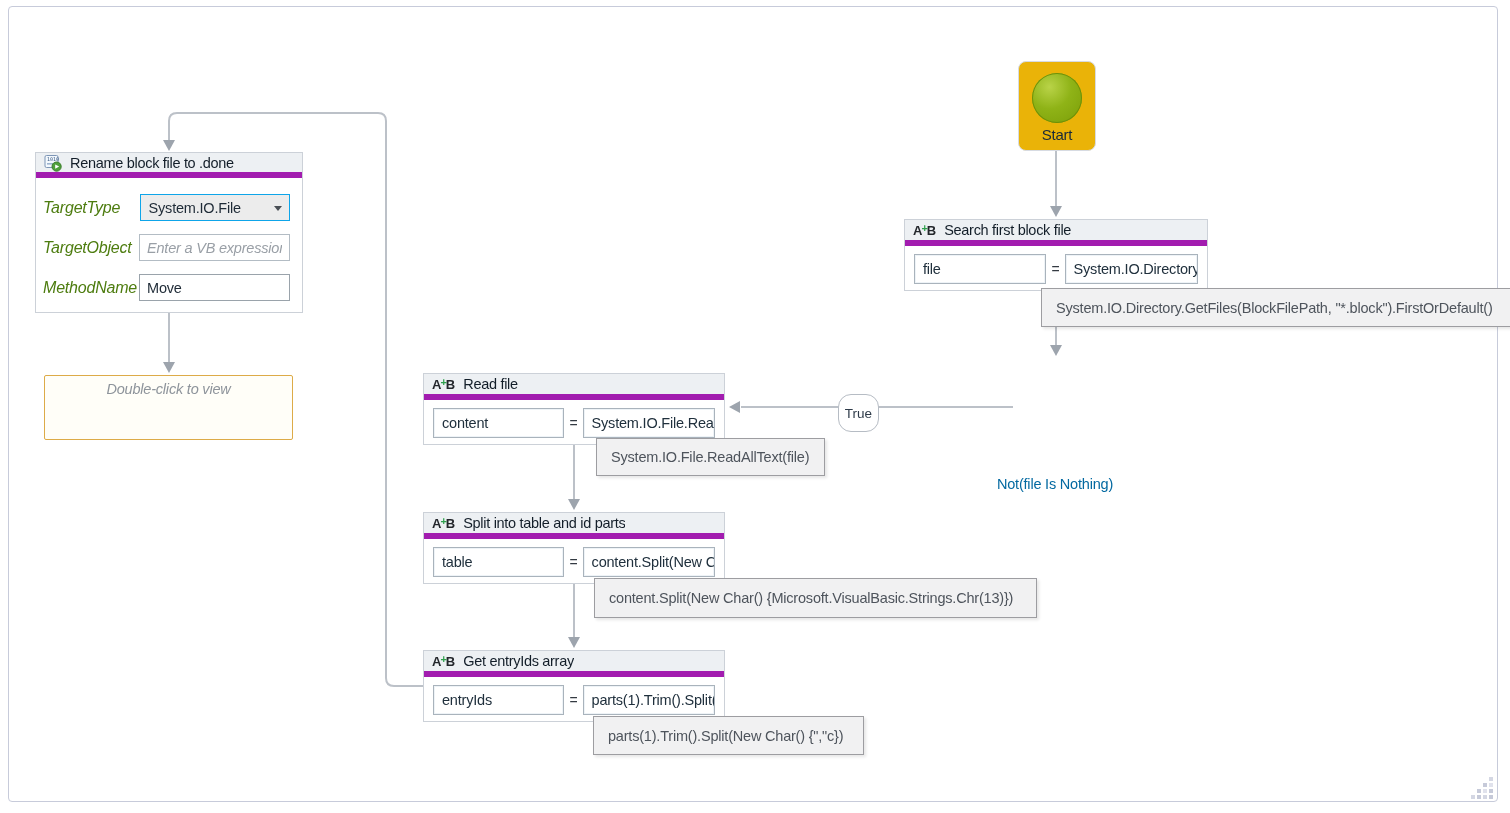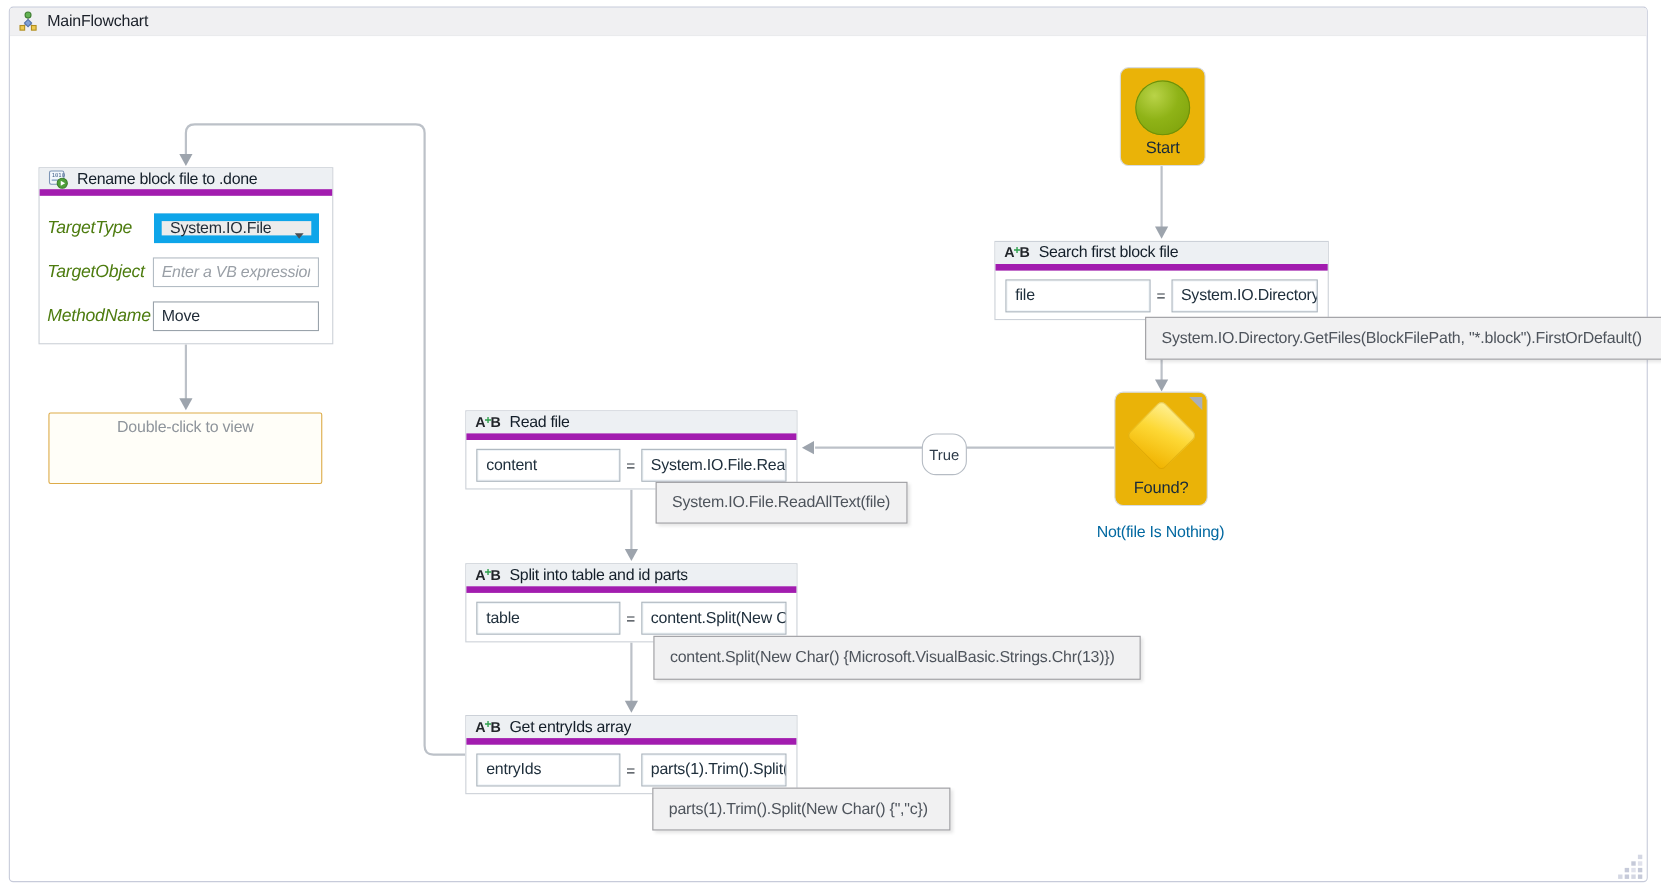--- a/index.html
+++ b/index.html
@@ -56,58 +56,46 @@
                     text-align:center; z-index:2; }
 
   .pill { position:absolute; background:#fff; border:1px solid #b6bcc4; border-radius:13px;
           display:flex; align-items:center; justify-content:center; font-size:13.5px; color:#2e3b49;
           z-index:3; }
 
   
   .rename-body { padding:16px 12px 0 6px; display:flex; flex-direction:column; gap:13px; }
   .field-row { display:flex; align-items:center; }
   .field-label { width:98px; font-size:16px; color:#4d7c0f; letter-spacing:-0.2px; padding-left:1px;font-style:italic; }
-  .dropdown { position:relative; width:151px; height:27px; background:#ececec; border:7px solid #0ea5e9;
+  .dropdown { position:relative; width:151px; height:27px; background:#ececec; border:1px solid #0ea5e9;
               display:flex; align-items:center; padding:0 20px 0 8px; font-size:14.5px; color:#1e2a36;
               letter-spacing:-0.2px; }
   .dd-caret { position:absolute; right:7px; top:11px; width:0; height:0;
               border-left:4px solid transparent; border-right:4px solid transparent;
               border-top:5px solid #4a4f55; }
   .txt-input { width:151px; height:27px; border:1px solid #9aa3ab; background:#fff; padding:0 7px;
                font-family:"Liberation Sans", sans-serif; font-size:14.5px; color:#1e2a36; letter-spacing:-0.2px; }
   .txt-input::placeholder { font-style:italic; color:#999fa6; }
   .txt-input.light { border-color:#b3bcc4; }
 
   
   .foreach { position:absolute; border:1px solid #ddab48; background:#fffef8; z-index:2; border-radius:2px; }
   .foreach-header { height:26px; background:linear-gradient(#fde49c, #f9d369); border-bottom:1px solid #ecc775;
                     display:flex; align-items:center; padding:0 7px; gap:7px; }
   .foreach-body { height:26px; display:flex; align-items:center; justify-content:center;
-                  font-size:14.5px; color:#8e949b; letter-spacing:-0.2px; }
+                  font-size:14.5px; font-style:italic; color:#8e949b; letter-spacing:-0.2px; }
 
   .grip { position:absolute; left:1470px; top:776px; z-index:2; }
 </style>
 </head>
 <body>
 
 <div class="screen">
   <div class="frame"></div>
 
-  <div class="titlebar">
-    <span style="display:inline-flex;">
-      <svg width="19" height="19" viewBox="0 0 19 19">
-        <path d="M9.5 5.5 V8 M9.5 11 L4.5 14 M9.5 11 L14.5 14" stroke="#9a9a9a" stroke-width="1.2" fill="none"></path>
-        <circle cx="9.5" cy="3.6" r="2.7" fill="#63b252" stroke="#3e7d31"></circle>
-        <rect x="7.2" y="8.7" width="4.6" height="4.6" transform="rotate(45 9.5 11)" fill="#81a1d6" stroke="#5272a8"></rect>
-        <rect x="2.2" y="13.2" width="4.2" height="4.2" fill="#eec94f" stroke="#b08e20"></rect>
-        <rect x="12.6" y="13.2" width="4.2" height="4.2" fill="#eec94f" stroke="#b08e20"></rect>
-      </svg>
-    </span>
-    <span class="title">MainFlowchart</span>
-  </div>
 
   <div class="canvas">
 
     <svg class="connectors" width="1510" height="813">
       <g stroke="#bcc1c8" stroke-width="2" fill="none">
         <path d="M1056 151 V207"></path>
         <path d="M1056 291 V346"></path>
         <path d="M1013 407 H741"></path>
         <path d="M574 445 V500"></path>
         <path d="M574 584 V638"></path>
@@ -140,25 +128,20 @@
         <span class="act-title">Search first block file</span>
       </div>
       <div class="assign-body">
         <div class="tb var">file</div>
         <span class="eq">=</span>
         <div class="tb expr">System.IO.Directory.GetFiles(BlockFilePath, "*.block").FirstOrDefault()</div>
       </div>
     </div>
     <div class="tooltip" style="left:1041px; top:288px; width:470px;">System.IO.Directory.GetFiles(BlockFilePath, "*.block").FirstOrDefault()</div>
 
-    <div class="node" style="left:1013px; top:356px; width:85px; height:104px;">
-      <div class="fold"></div>
-      <div class="diamond"></div>
-      <div class="node-label">Found?</div>
-    </div>
     <div class="condition-text" style="left:990px; top:476px; width:130px;">Not(file Is Nothing)</div>
 
     <div class="pill" style="left:838px; top:394px; width:41px; height:38px;">True</div>
 
     <div class="activity" style="left:423px; top:373px; width:302px; height:72px;">
       <div class="act-header">
         <span class="ab-icon">
             <span>A</span>
             <span class="plus">+</span>
             <span>B</span>

